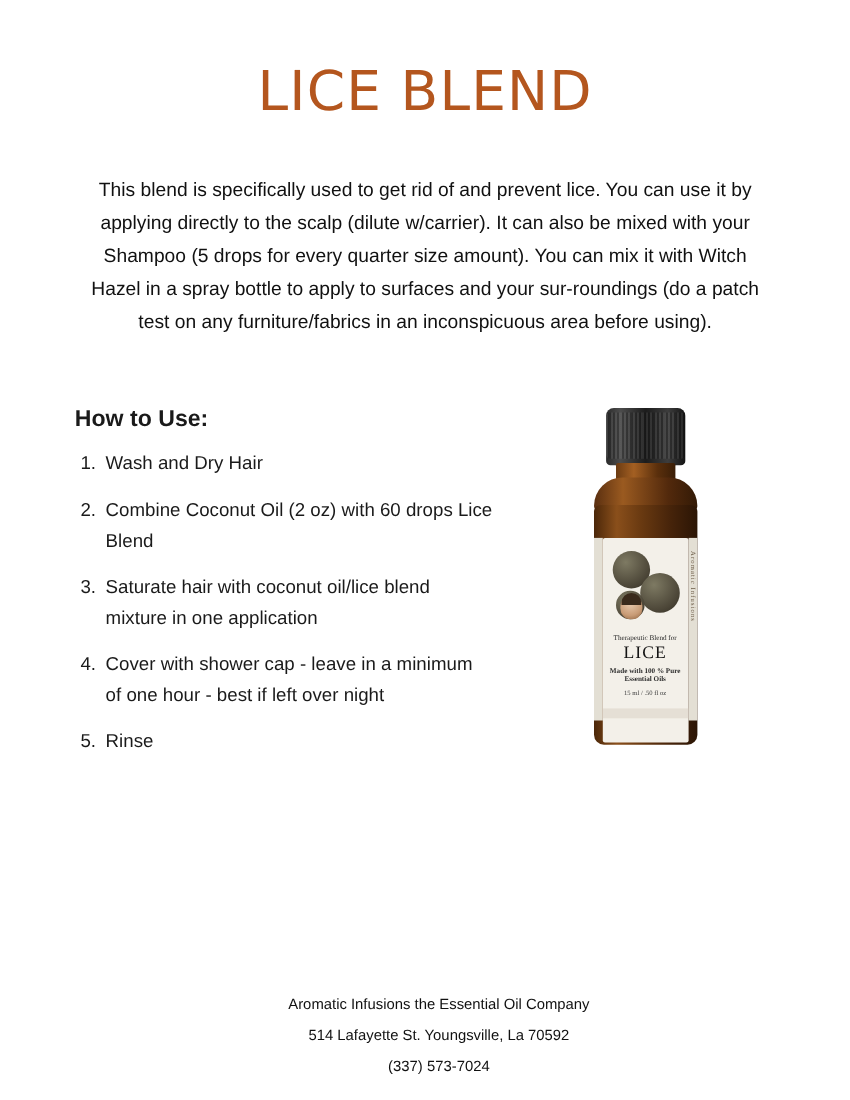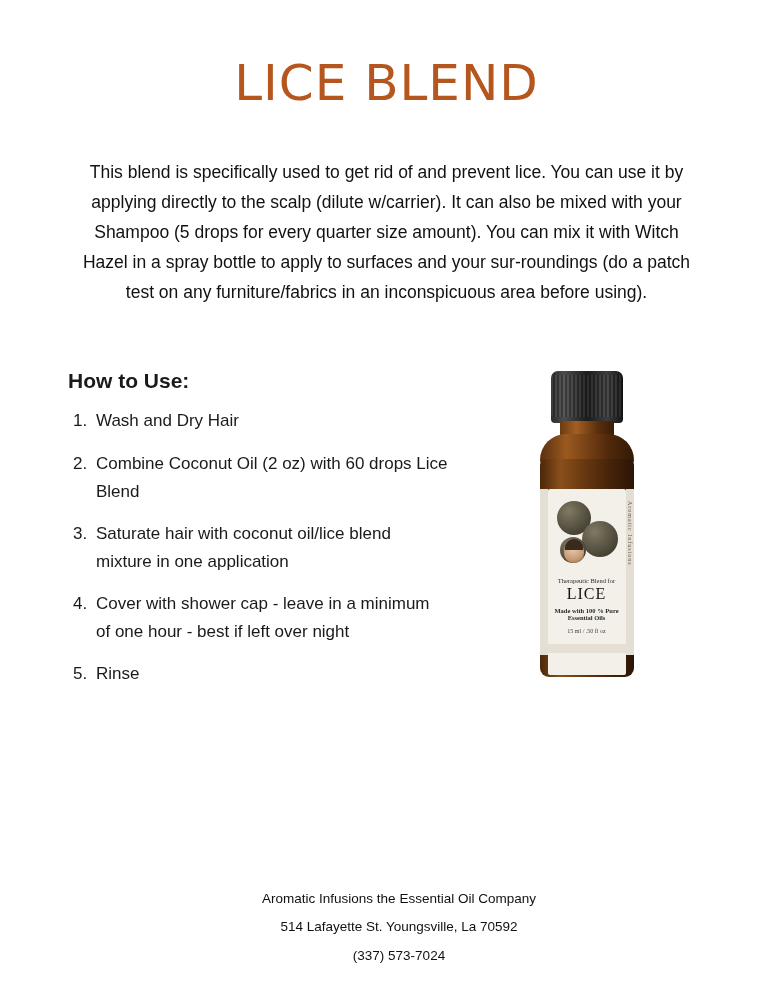--- a/index.html
+++ b/index.html
@@ -224,21 +224,21 @@
     left: 0; right: 0;
     bottom: 22px;
     height: 9px;
     background: #d8d2c4;
     opacity: .55;
   }
   .footer {
     position: absolute;
     left: 0;
     right: 0;
-    bottom: 30px;
+    bottom: 16px;
     text-align: center;
     font-size: 13.5px;
     line-height: 2.1;
     color: #111;
     padding-left: 25px;
   }
 </style>
 </head>
 <body>
 

